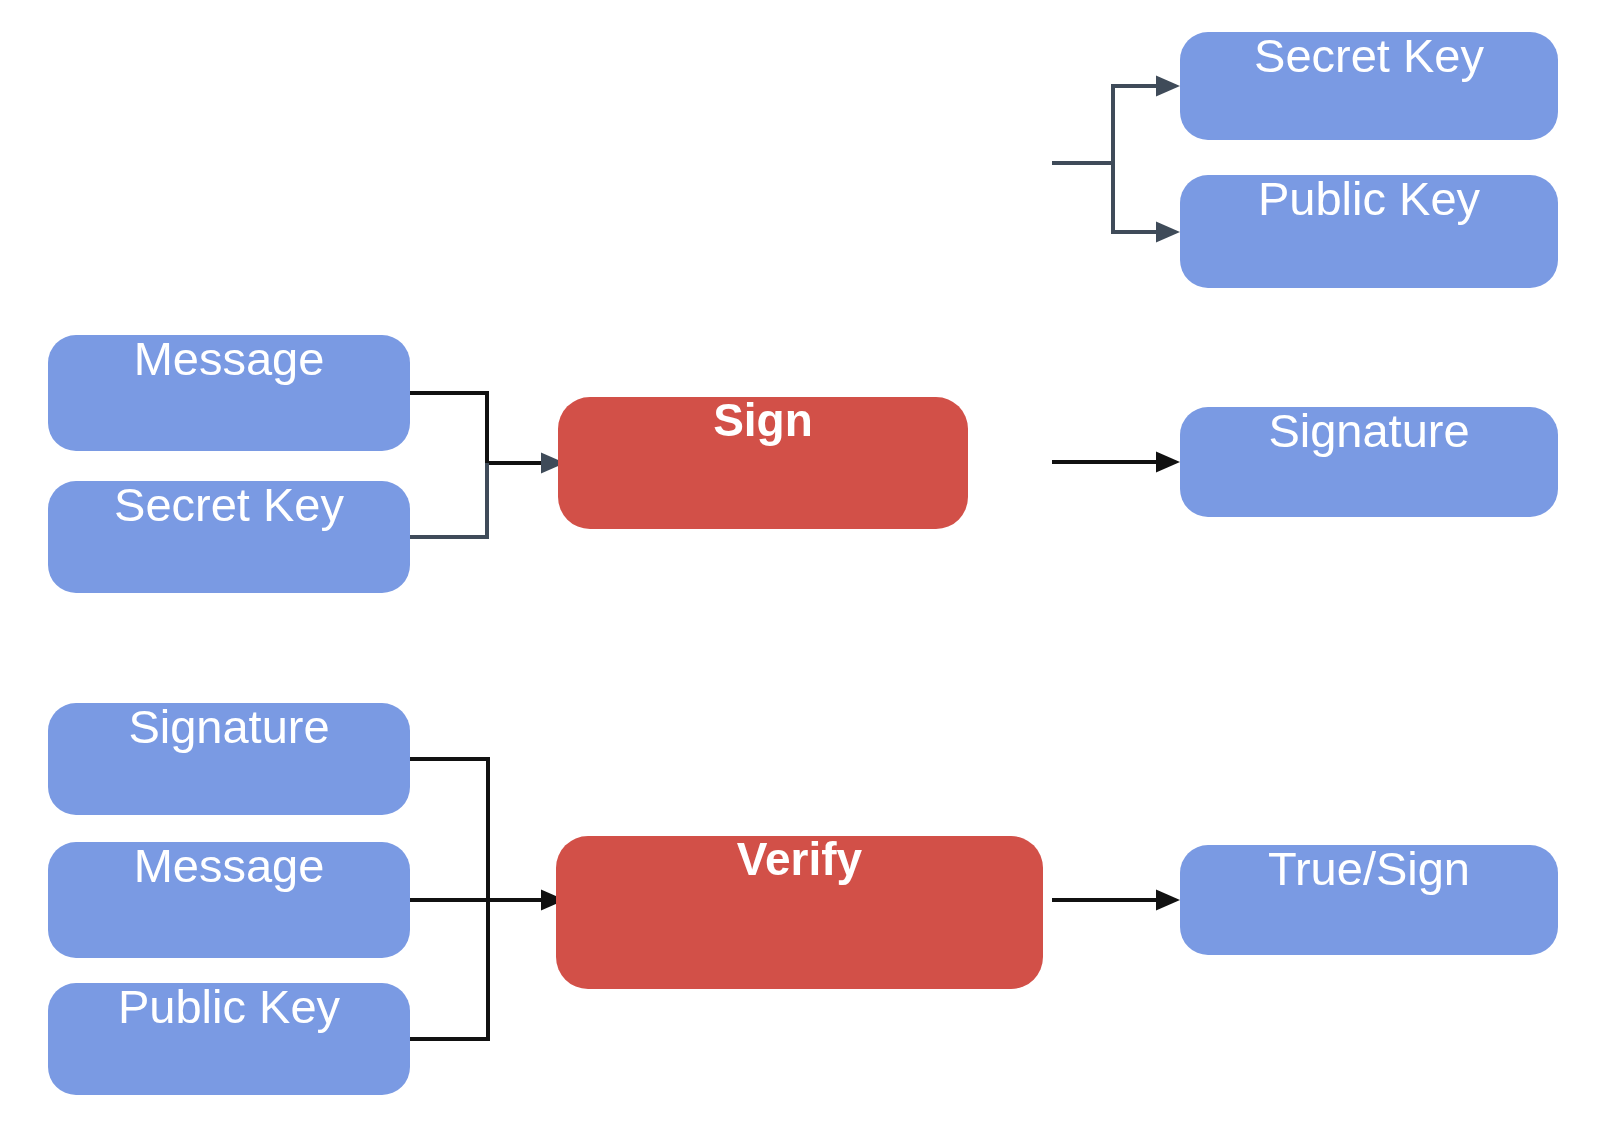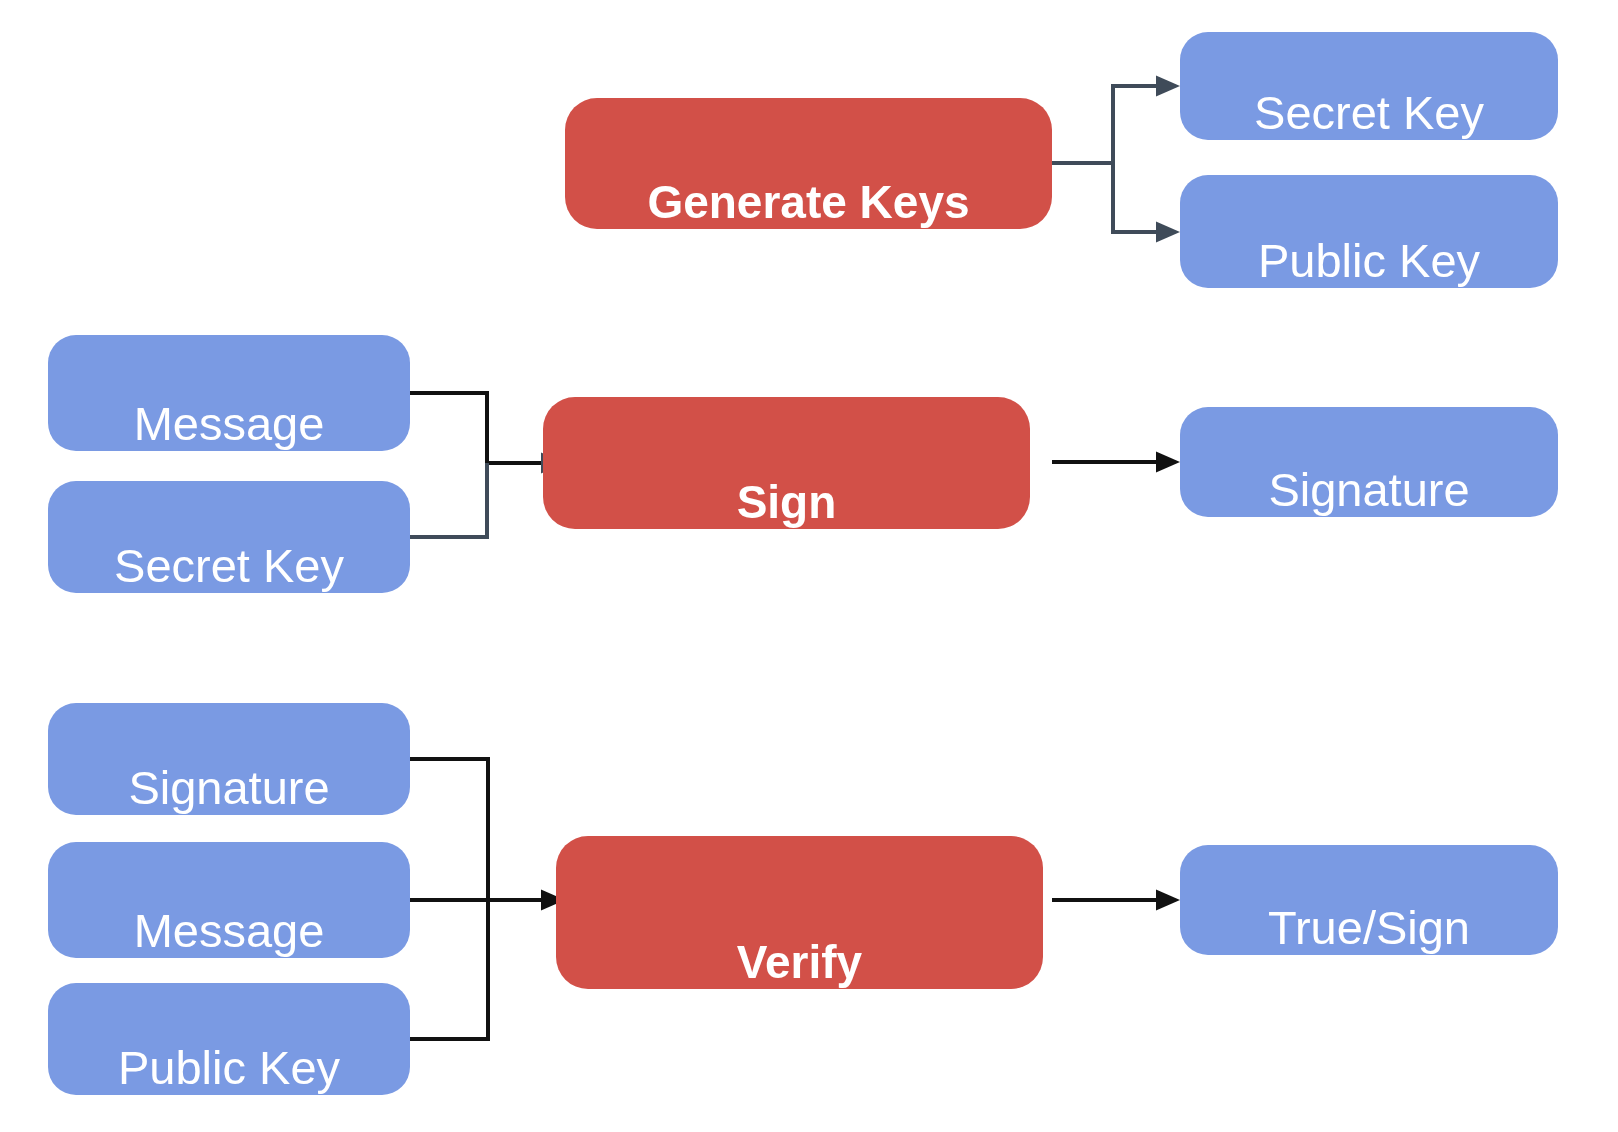--- a/index.html
+++ b/index.html
@@ -18,21 +18,21 @@
   .connector-layer {
     position: absolute;
     left: 0;
     top: 0;
     width: 1618px;
     height: 1132px;
   }
   .node {
     position: absolute;
     display: flex;
-    align-items: flex-end;
+    align-items: flex-start;
     justify-content: center;
     border-radius: 28px;
     color: #ffffff;
     text-align: center;
     box-sizing: border-box;
   }
   .node-data {
     background: #7A9AE3;
     font-size: 47px;
     font-weight: 400;
@@ -69,37 +69,34 @@
     <polygon points="1180,462 1156,451.5 1156,472.5" fill="#111111"></polygon>
 
     <polyline points="410,759 488,759 488,1039 410,1039" fill="none" stroke-width="4" stroke="#111111"></polyline>
     <polyline points="410,900 545,900" fill="none" stroke-width="4" stroke="#111111"></polyline>
     <polygon points="565,900 541,889.5 541,910.5" fill="#111111"></polygon>
 
     <polyline points="1052,900 1158,900" fill="none" stroke-width="4" stroke="#111111"></polyline>
     <polygon points="1180,900 1156,889.5 1156,910.5" fill="#111111"></polygon>
   </svg>
 
-  <div class="node node-process" style="left:565px; top:98px; width:487px; height:131px;">
-    <span class="node-label">Generate Keys</span>
-  </div>
   <div class="node node-data" style="left:1180px; top:32px; width:378px; height:108px;">
     <span class="node-label">Secret Key</span>
   </div>
   <div class="node node-data" style="left:1180px; top:175px; width:378px; height:113px;">
     <span class="node-label">Public Key</span>
   </div>
 
   <div class="node node-data" style="left:48px; top:335px; width:362px; height:116px;">
     <span class="node-label">Message</span>
   </div>
   <div class="node node-data" style="left:48px; top:481px; width:362px; height:112px;">
     <span class="node-label">Secret Key</span>
   </div>
-  <div class="node node-process" style="left:543px; top:397px; width:487px; height:132px;">
+  <div class="node node-process" style="left:558px; top:397px; width:410px; height:132px;">
     <span class="node-label">Sign</span>
   </div>
   <div class="node node-data" style="left:1180px; top:407px; width:378px; height:110px;">
     <span class="node-label">Signature</span>
   </div>
 
   <div class="node node-data" style="left:48px; top:703px; width:362px; height:112px;">
     <span class="node-label">Signature</span>
   </div>
   <div class="node node-data" style="left:48px; top:842px; width:362px; height:116px;">

